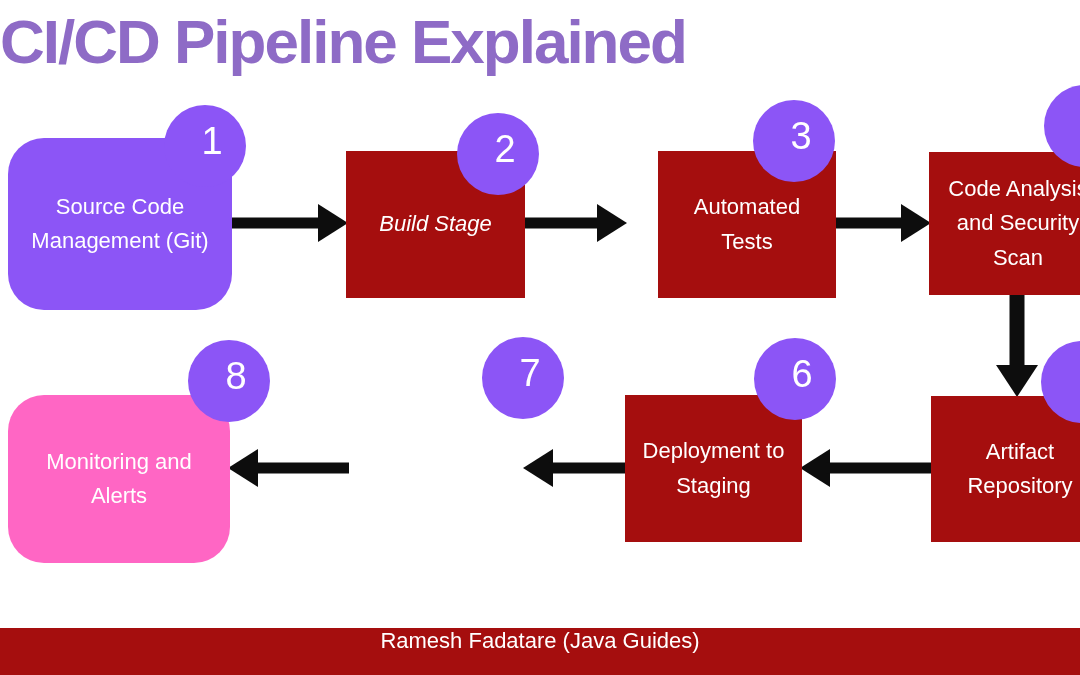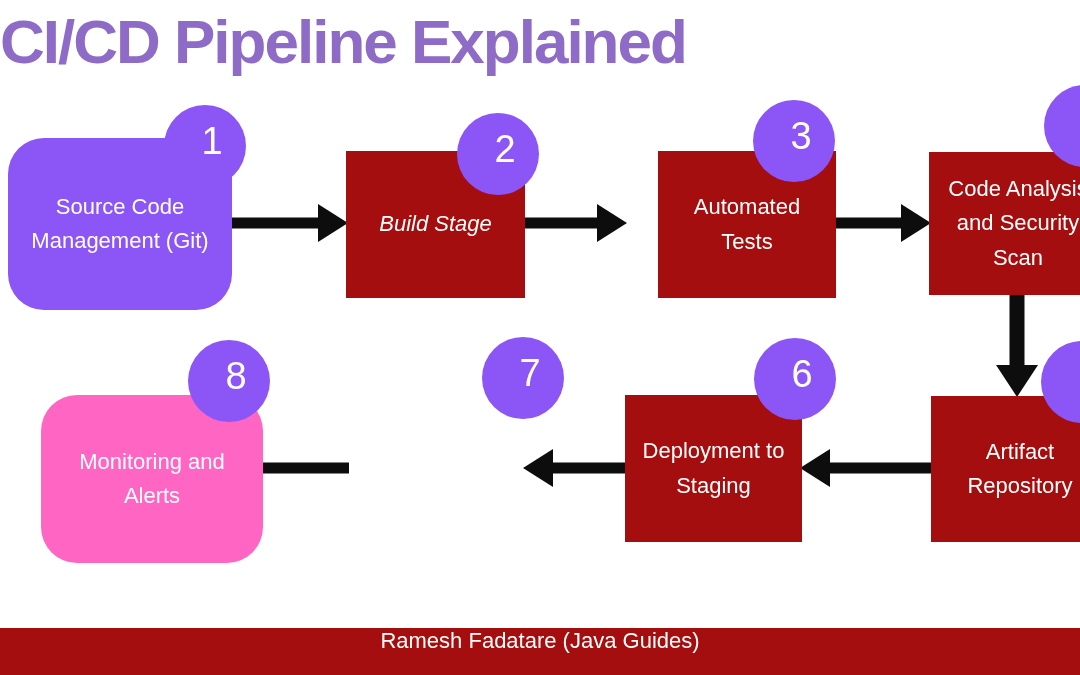--- a/index.html
+++ b/index.html
@@ -25,21 +25,21 @@
     text-align:center;
     color:#ffffff;
     font-size:22px;
     line-height:1.55;
     padding:0 8px;
     box-sizing:border-box;
     z-index:2;
   }
   .box-red{background:var(--red,#a50e0e);}
   .box-purple{background:var(--purple,#8c55f6);border-radius:36px;}
-  .box-pink{background:var(--pink,#ff66c4);border-radius:36px;margin-left:33px;}
+  .box-pink{background:var(--pink,#ff66c4);border-radius:36px;}
 
   .box1{left:8px;   top:138px; width:224px; height:172px;}
   .box2{left:346px; top:151px; width:179px; height:147px;font-style:italic;}
   .box3{left:625px; top:151px; width:178px; height:147px;margin-left:33px;}
   .box4{left:929px; top:152px; width:178px; height:143px;}
   .box5{left:931px; top:396px; width:178px; height:146px;}
   .box6{left:625px; top:395px; width:177px; height:147px;}
   .box7{left:347px; top:396px; width:178px; height:146px;}
   .box8{left:8px;   top:395px; width:222px; height:168px;}
 

